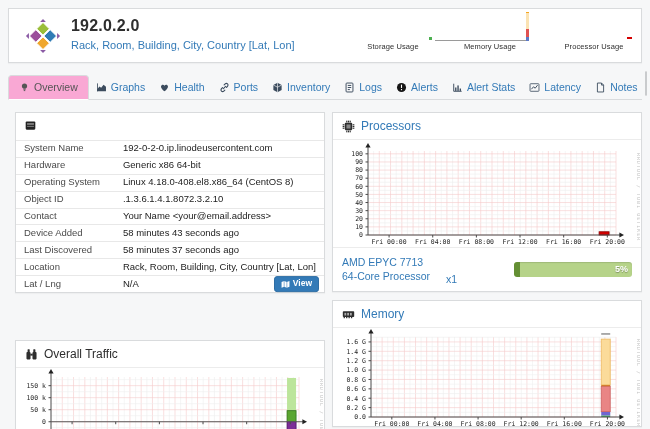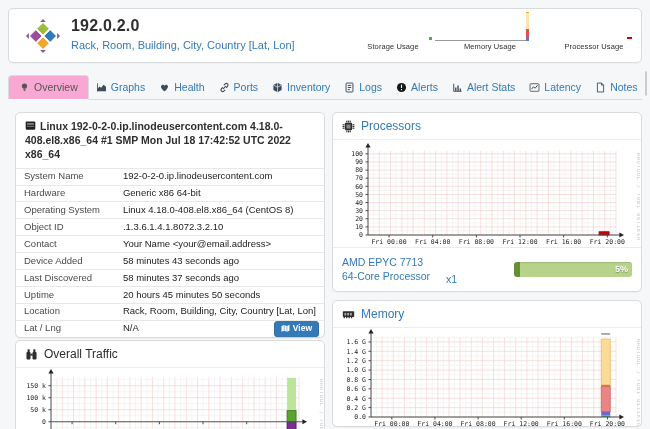--- a/index.html
+++ b/index.html
@@ -1,20 +1,20 @@
 <!DOCTYPE html>
 <html><head>
 <meta charset="utf-8">
 <style>
   html,body{margin:0;padding:0}
   body{
     width:650px;height:429px;position:relative;overflow:hidden;
     background:#f6f7f8;font-family:"Liberation Sans",sans-serif;color:#333;
   }
-  .card{position:absolute;background:#fff;border:1px solid #d9dbdd;border-radius:5px;box-shadow:0 1px 1px rgba(0,0,0,.03);box-sizing:border-box}
+  .card{position:absolute;background:#fff;border:1px solid #d9dbdd;border-radius:0;box-shadow:0 1px 1px rgba(0,0,0,.03);box-sizing:border-box}
 
   
   #header-card{left:8px;top:8px;width:634px;height:55px}
   #logo{position:absolute;left:16px;top:9px;width:36px;height:36px}
   #dev-title{position:absolute;left:62px;top:8px;font-size:16px;font-weight:bold;color:#2e2e2e;letter-spacing:.2px}
   #dev-sub{position:absolute;left:62px;top:30px;font-size:11px;color:#337ab7;cursor:pointer}
   .mini-label{position:absolute;top:33px;font-size:7.5px;font-weight:normal;color:#2e2e2e;text-align:center;letter-spacing:.1px}
   .mini{position:absolute;cursor:pointer}
   .seg{position:absolute}
 
@@ -205,21 +205,21 @@
 </div>
 
 <div class="card" id="system-panel">
   <div id="system-head">
     <span class="phicon">
         <svg width="11" height="11" viewBox="0 0 16 16">
           <rect x="1" y="2" width="14" height="12" rx="1.5" fill="#222"></rect>
           <rect x="3" y="5" width="10" height="1.6" fill="#bbb"></rect>
           <rect x="3" y="8.5" width="10" height="1.6" fill="#777"></rect>
         </svg>
-      </span><span>Linux 192-0-2-0.ip.linodeusercontent.com 4.18.0-408.el8.x86_64 #1 SMP Mon Jul 18 17:42:52 UTC 2022 x86_64</span>
+      </span>
   </div>
   <table class="sysinfo">
     <tbody id="sys-rows">
         <tr>
           <td class="lbl">System Name</td>
           <td class="val">192-0-2-0.ip.linodeusercontent.com</td>
         </tr>
         <tr>
           <td class="lbl">Hardware</td>
           <td class="val">Generic x86 64-bit</td>
@@ -236,24 +236,20 @@
           <td class="lbl">Contact</td>
           <td class="val">Your Name &lt;your@email.address&gt;</td>
         </tr>
         <tr>
           <td class="lbl">Device Added</td>
           <td class="val">58 minutes 43 seconds ago</td>
         </tr>
         <tr>
           <td class="lbl">Last Discovered</td>
           <td class="val">58 minutes 37 seconds ago</td>
-        </tr>
-        <tr>
-          <td class="lbl">Uptime</td>
-          <td class="val">20 hours 45 minutes 50 seconds</td>
         </tr>
         <tr>
           <td class="lbl">Location</td>
           <td class="val">Rack, Room, Building, City, Country [Lat, Lon]</td>
         </tr>
         <tr>
           <td class="lbl">Lat / Lng</td>
           <td class="val">N/A<span class="view-btn">
               <svg width="9" height="9" viewBox="0 0 16 16">
                 <path d="M1 3.2L5.6 1.6 10.4 3.2 15 1.6V12l-4.6 1.6L5.6 12 1 13.6z" fill="#fff"></path>

